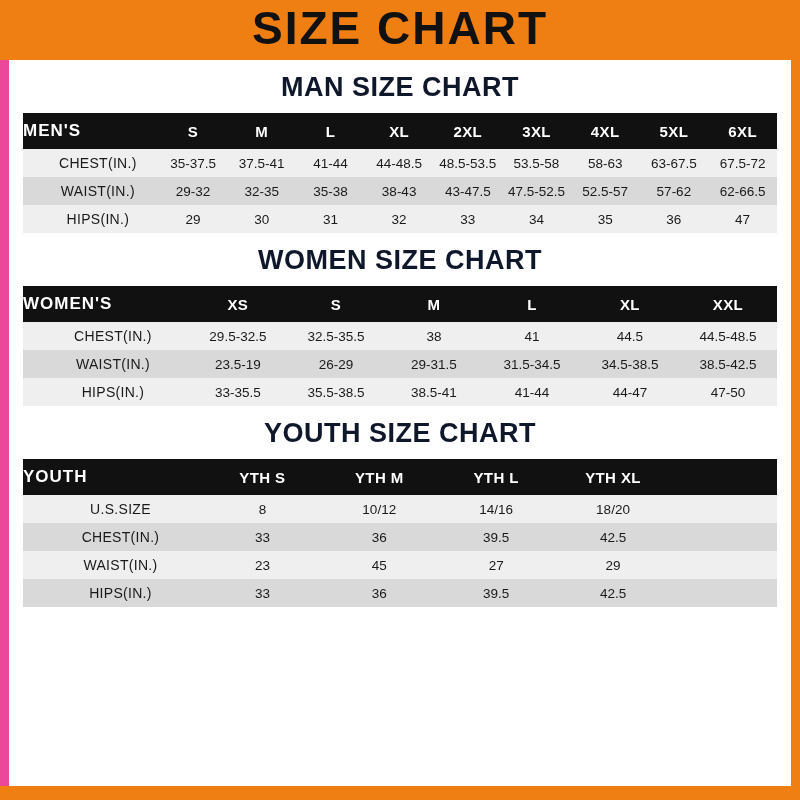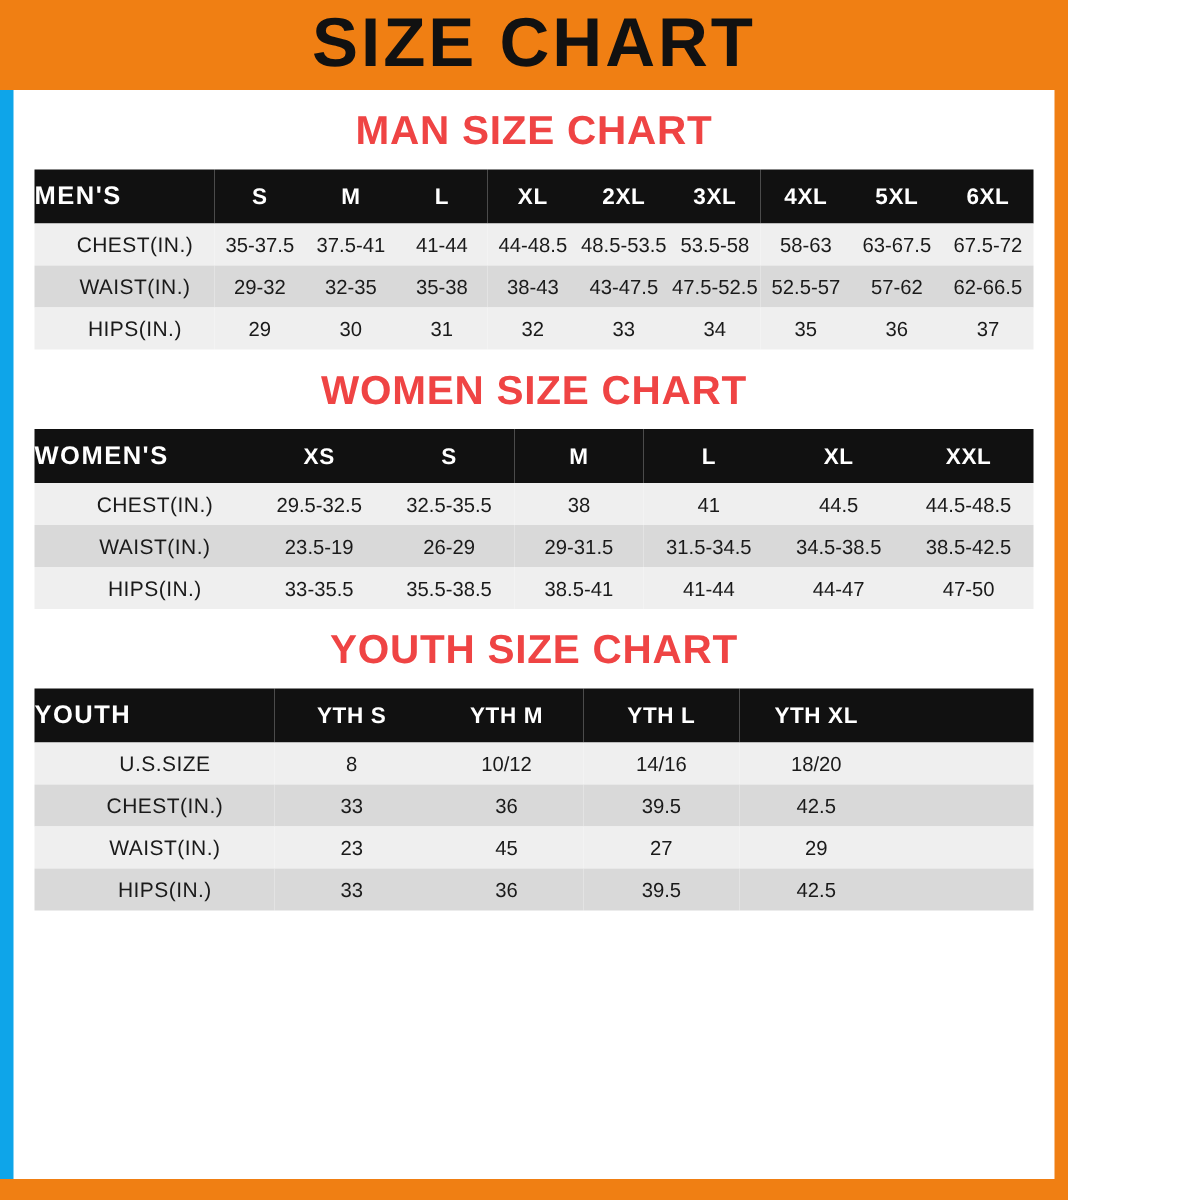--- a/index.html
+++ b/index.html
@@ -8,24 +8,24 @@
   }
   body {
     width: 800px;
     height: 800px;
     background: #ffffff;
     font-family: "Liberation Sans", sans-serif;
     overflow: hidden;
   }
   .page {
     position: relative;
-    width: 712px;
+    width: 800px;
     height: 800px;
     background: #ffffff;
-    border-left: 9px solid #0ea5e9;
+    border-left: 9px solid #ec4899;
     border-right: 9px solid #f07f13;
     box-sizing: border-box;
     display: flex;
     flex-direction: column;
   }
   .banner {
     background: #f07f13;
     text-align: center;
     padding: 5px 0 9px 0;
     margin: 0 -9px;
@@ -40,21 +40,21 @@
   }
   .content {
     flex: 1 1 auto;
     padding: 0 14px;
     box-sizing: border-box;
   }
   .section-title {
     text-align: center;
     font-weight: bold;
     font-size: 27px;
-    color: #ef4444;
+    color: #0f172a;
     letter-spacing: 0.5px;
     margin: 12px 0 10px 0;
     font-family: "Liberation Sans", sans-serif;
   }
   table.size-table {
     width: 100%;
     border-collapse: collapse;
     table-layout: fixed;
   }
   table.size-table th,
@@ -164,21 +164,21 @@
           <tr class="row-light">
             <td class="row-label">HIPS(IN.)</td>
             <td>29</td>
             <td>30</td>
             <td>31</td>
             <td>32</td>
             <td>33</td>
             <td>34</td>
             <td>35</td>
             <td>36</td>
-            <td>37</td>
+            <td>47</td>
           </tr>
         </tbody>
       </table>
     </div>
 
     <div class="section">
       <div class="section-title">WOMEN SIZE CHART</div>
       <table class="size-table">
         <thead>
           <tr>

